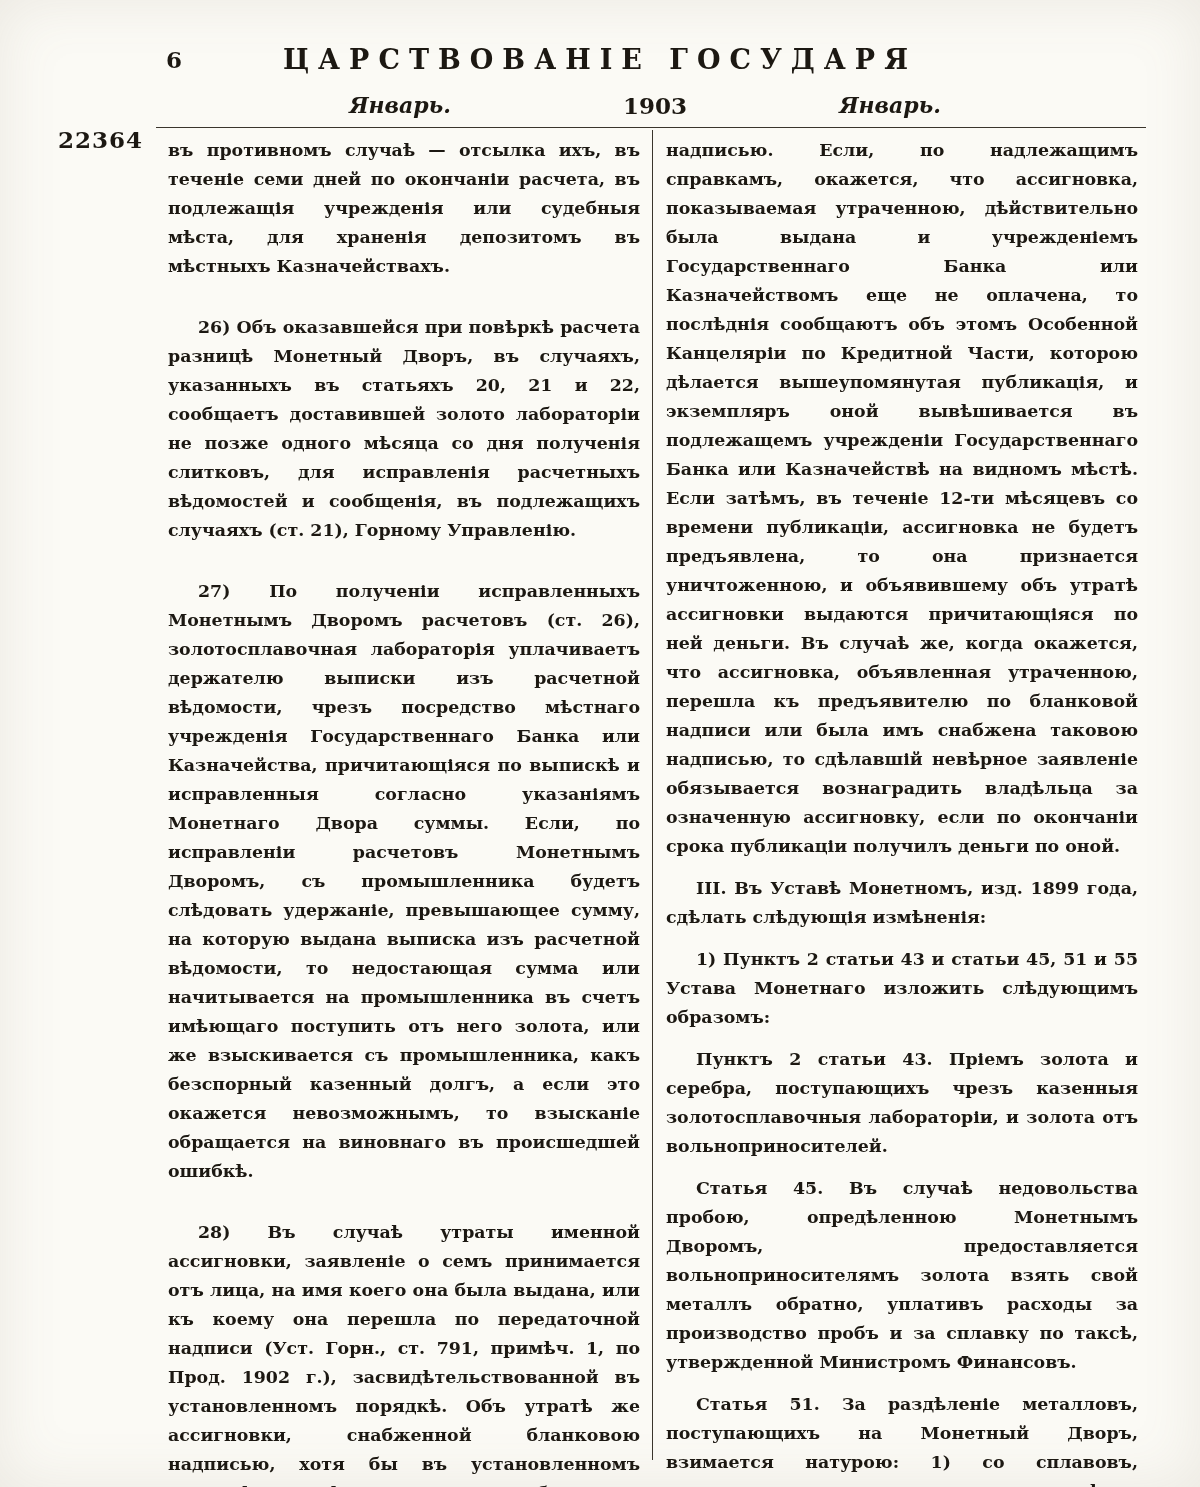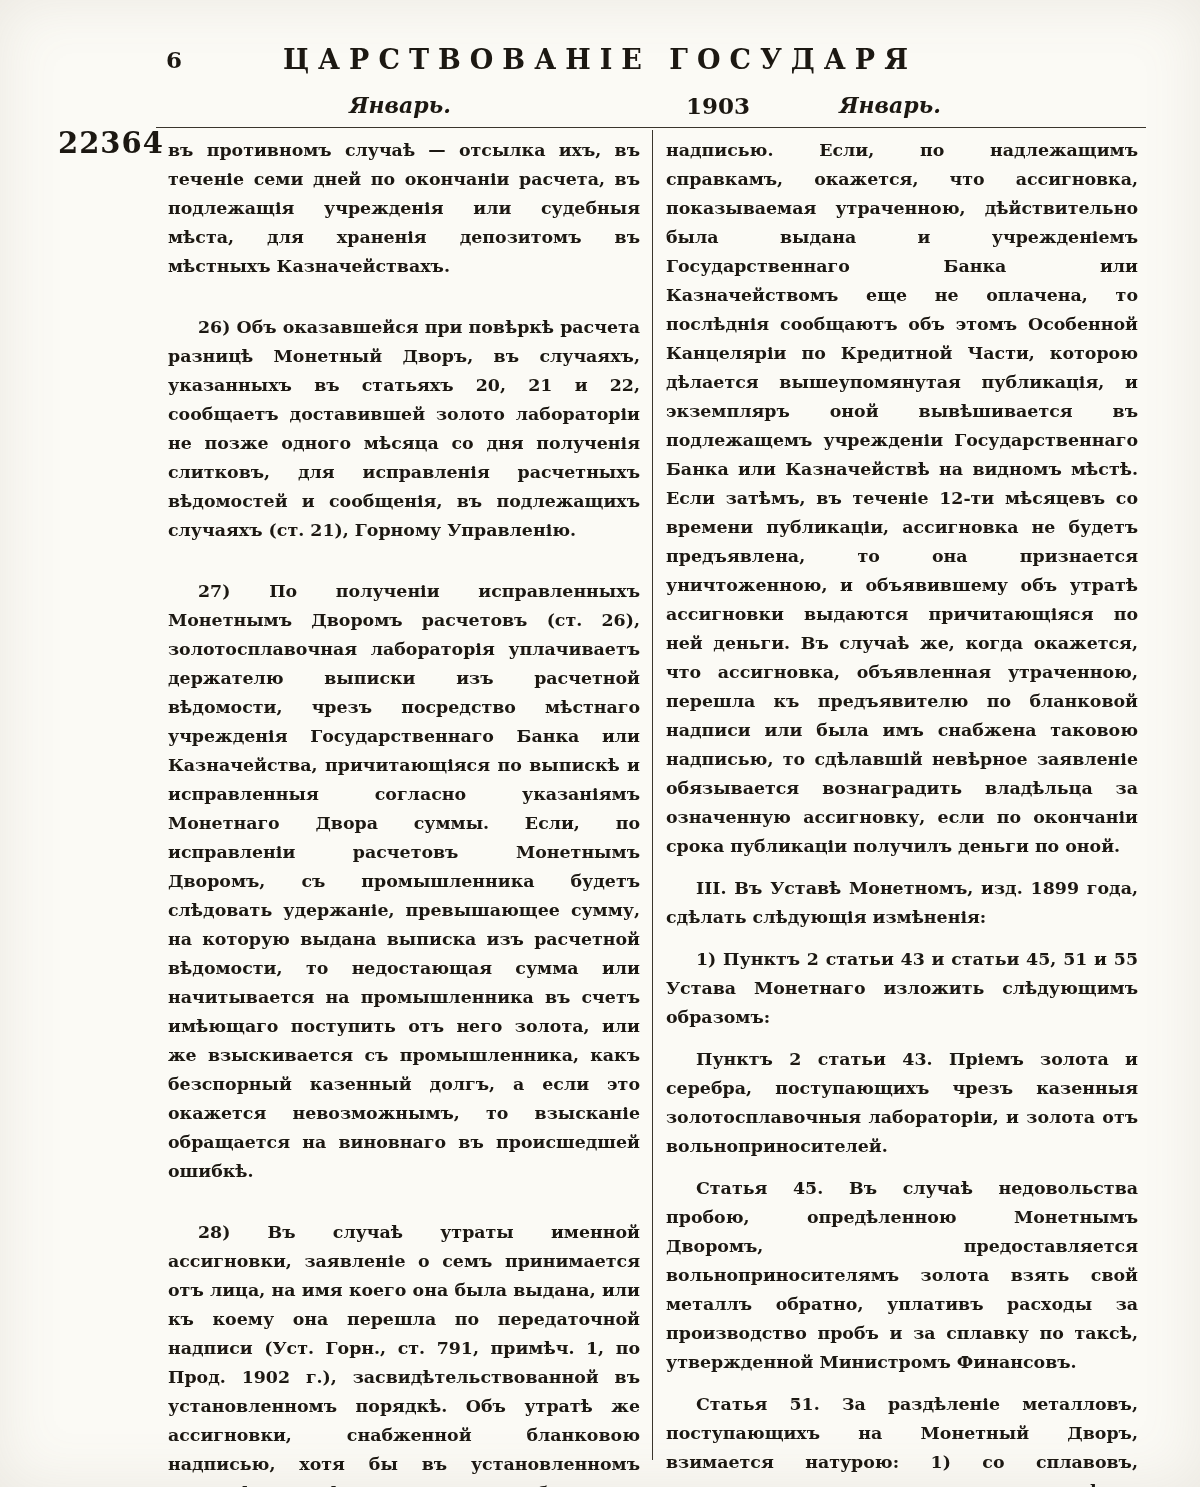--- a/index.html
+++ b/index.html
@@ -27,35 +27,35 @@
     letter-spacing: 9px;
     white-space: nowrap;
   }
   .month-left {
     position: absolute; left: 300px; top: 92px; width: 200px;
     text-align: center;
     font-size: 22px; font-weight: bold; font-style: italic;
   }
   .year-center {
     position: absolute; left: 560px; top: 92px; width: 190px;
-    text-align: right;
+    text-align: center;
     font-size: 23px; font-weight: bold;
   }
   .month-right {
     position: absolute; left: 790px; top: 92px; width: 200px;
     text-align: center;
     font-size: 22px; font-weight: bold; font-style: italic;
   }
   .header-rule {
     position: absolute; left: 156px; top: 127px; width: 990px; height: 0;
     border-top: 1.6px solid #3a352c;
   }
   .doc-number {
     position: absolute; left: 58px; top: 126px;
-    font-size: 29px; font-weight: bold; letter-spacing: 1px;
+    font-size: 23px; font-weight: bold; letter-spacing: 1px;
   }
   
   .columns {
     position: absolute; left: 168px; top: 136px; width: 970px;
     display: flex; gap: 26px;
   }
   .column { width: 472px; }
   .column-divider {
     position: absolute; left: 652px; top: 130px; height: 1330px; width: 0;
     border-left: 1.6px solid #3a352c;

